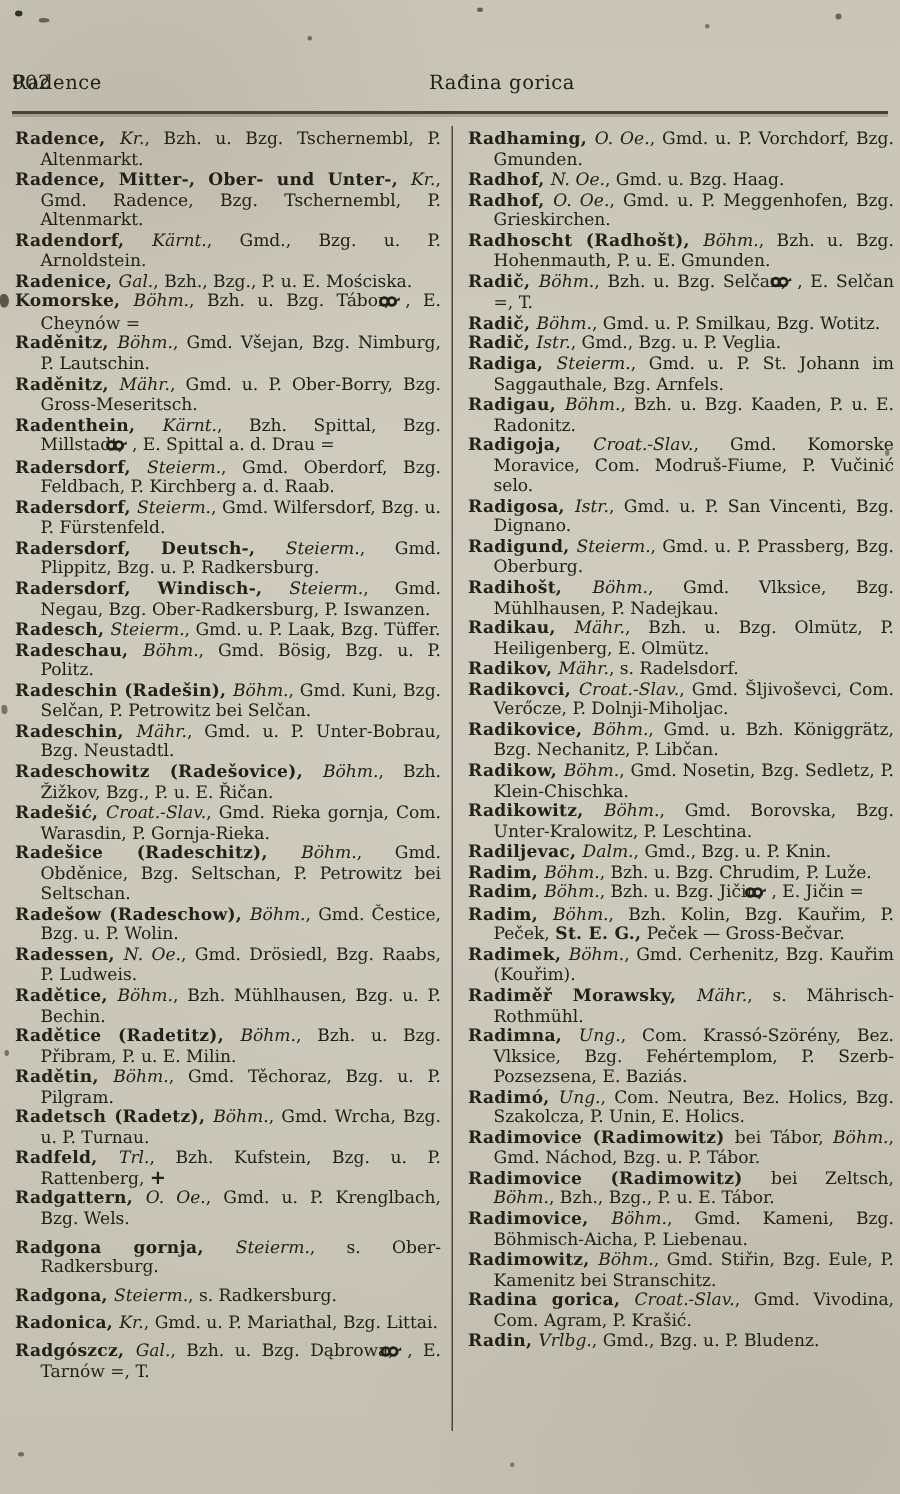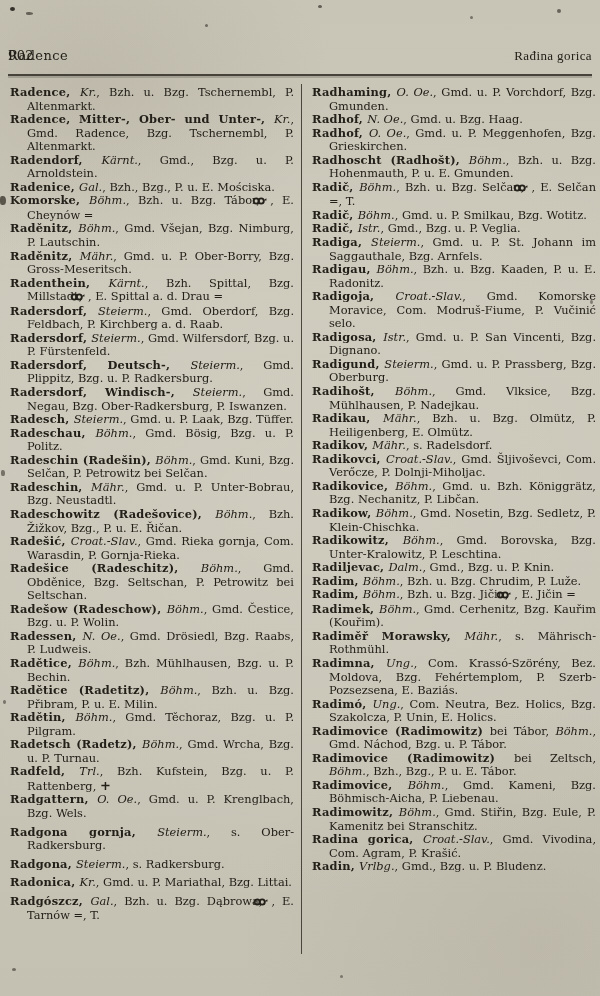--- a/index.html
+++ b/index.html
@@ -14,21 +14,21 @@
     font-family:"DejaVu Serif","Liberation Serif",serif;
     color:#23201a;
     -webkit-font-smoothing:antialiased;
   }
   .page-header{
     position:absolute;top:48px;left:8px;right:8px;height:20px;
     font-size:13px;letter-spacing:.4px;
   }
   .hdr-left{position:absolute;left:0;width:290px;}
   .hdr-num{position:absolute;left:0;right:0;}
-  .hdr-right{position:absolute;right:0;width:290px;text-align:right;font-family:Liberation Serif, serif;}
+  .hdr-right{position:absolute;right:16px;width:290px;text-align:left;}
   .header-rule{
     position:absolute;top:74px;left:8px;width:584px;height:2px;
     background:#47433a;box-shadow:0 2px 0 rgba(71,67,58,.25);
   }
   .column-rule{
     position:absolute;top:84px;left:301px;width:1px;height:870px;
     background:#4a463c;
   }
   .col{
     position:absolute;top:86px;width:284px;
@@ -131,23 +131,24 @@
     <div class="entry"><span class="seg-b">Radikovice, </span><span class="seg-i">Böhm.</span><span class="seg-n">, Gmd. u. Bzh. Königgrätz, Bzg. Nechanitz, P. Libčan.</span></div>
     <div class="entry"><span class="seg-b">Radikow, </span><span class="seg-i">Böhm.</span><span class="seg-n">, Gmd. Nosetin, Bzg. Sedletz, P. Klein-Chischka.</span></div>
     <div class="entry"><span class="seg-b">Radikowitz, </span><span class="seg-i">Böhm.</span><span class="seg-n">, Gmd. Borovska, Bzg. Unter-Kralowitz, P. Leschtina.</span></div>
     <div class="entry"><span class="seg-b">Radiljevac, </span><span class="seg-i">Dalm.</span><span class="seg-n">, Gmd., Bzg. u. P. Knin.</span></div>
     <div class="entry"><span class="seg-b">Radim, </span><span class="seg-i">Böhm.</span><span class="seg-n">, Bzh. u. Bzg. Chrudim, P. Luže.</span></div>
     <div class="entry"><span class="seg-b">Radim, </span><span class="seg-i">Böhm.</span><span class="seg-n">, Bzh. u. Bzg. Jičin, </span><span class="tel-icon"><svg width="15" height="9" viewBox="0 0 15 9">
           <circle cx="4.2" cy="5" r="2.6" fill="none" stroke="#23201a" stroke-width="1.9"></circle>
           <circle cx="9.2" cy="5" r="2.6" fill="none" stroke="#23201a" stroke-width="1.9"></circle>
           <path d="M11.5 4.6 L14.3 2.2 L14.6 4.4 Z" fill="#23201a"></path>
         </svg></span><span class="seg-n">, E. Jičin =</span></div>
+    <div class="entry"><span class="seg-b">Radim, </span><span class="seg-i">Böhm.</span><span class="seg-n">, Bzh. Kolin, Bzg. Kauřim, P. Peček, </span><span class="seg-b">St. E. G.,</span><span class="seg-n"> Peček — Gross-Bečvar.</span></div>
     <div class="entry"><span class="seg-b">Radimek, </span><span class="seg-i">Böhm.</span><span class="seg-n">, Gmd. Cerhenitz, Bzg. Kauřim (Kouřim).</span></div>
     <div class="entry"><span class="seg-b">Radiměř Morawsky, </span><span class="seg-i">Mähr.</span><span class="seg-n">, s. Mährisch-Rothmühl.</span></div>
-    <div class="entry"><span class="seg-b">Radimna, </span><span class="seg-i">Ung.</span><span class="seg-n">, Com. Krassó-Szörény, Bez. Moldova, Bzg. Fehértemplom, P. Szerb-Pozsezsena, E. Baziás.</span></div>
+    <div class="entry"><span class="seg-b">Radimna, </span><span class="seg-i">Ung.</span><span class="seg-n">, Com. Krassó-Szörény, Bez. Vlksice, Bzg. Fehértemplom, P. Szerb-Pozsezsena, E. Baziás.</span></div>
     <div class="entry"><span class="seg-b">Radimó, </span><span class="seg-i">Ung.</span><span class="seg-n">, Com. Neutra, Bez. Holics, Bzg. Szakolcza, P. Unin, E. Holics.</span></div>
     <div class="entry"><span class="seg-b">Radimovice (Radimowitz) </span><span class="seg-n">bei Tábor, </span><span class="seg-i">Böhm.</span><span class="seg-n">, Gmd. Náchod, Bzg. u. P. Tábor.</span></div>
     <div class="entry"><span class="seg-b">Radimovice (Radimowitz) </span><span class="seg-n">bei Zeltsch, </span><span class="seg-i">Böhm.</span><span class="seg-n">, Bzh., Bzg., P. u. E. Tábor.</span></div>
     <div class="entry"><span class="seg-b">Radimovice, </span><span class="seg-i">Böhm.</span><span class="seg-n">, Gmd. Kameni, Bzg. Böhmisch-Aicha, P. Liebenau.</span></div>
     <div class="entry"><span class="seg-b">Radimowitz, </span><span class="seg-i">Böhm.</span><span class="seg-n">, Gmd. Stiřin, Bzg. Eule, P. Kamenitz bei Stranschitz.</span></div>
     <div class="entry"><span class="seg-b">Radina gorica, </span><span class="seg-i">Croat.-Slav.</span><span class="seg-n">, Gmd. Vivodina, Com. Agram, P. Krašić.</span></div>
     <div class="entry"><span class="seg-b">Radin, </span><span class="seg-i">Vrlbg.</span><span class="seg-n">, Gmd., Bzg. u. P. Bludenz.</span></div>
   </div>
 
 <div class="speck" style="left:10px;top:7px;width:5px;height:4px;"></div>

